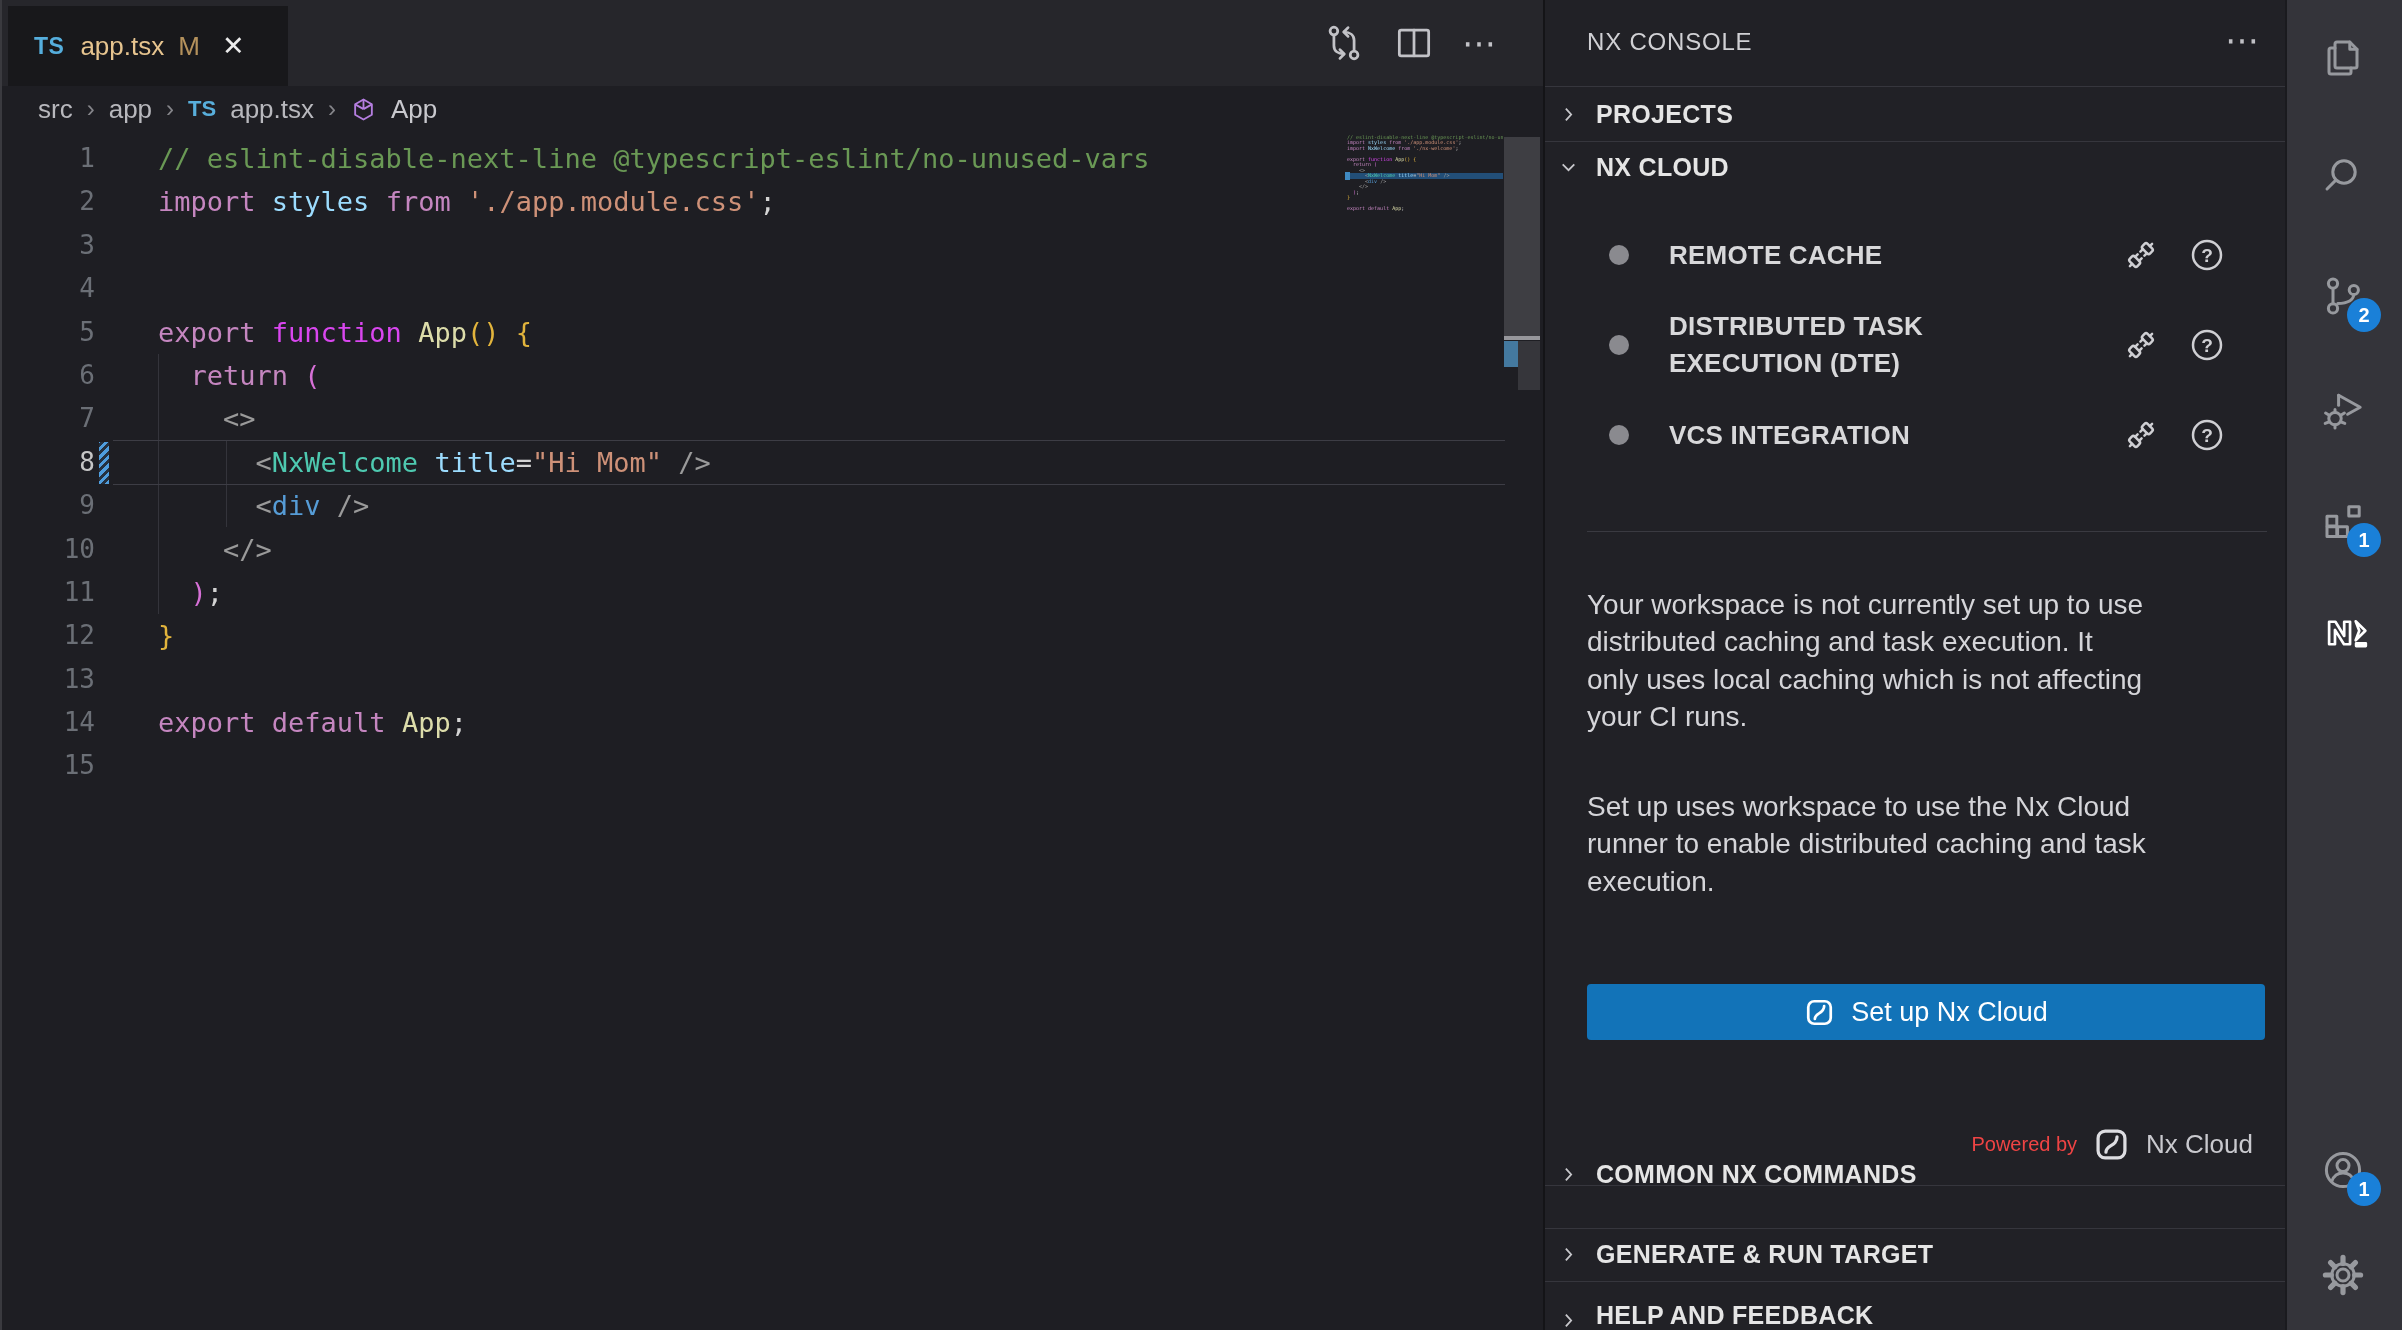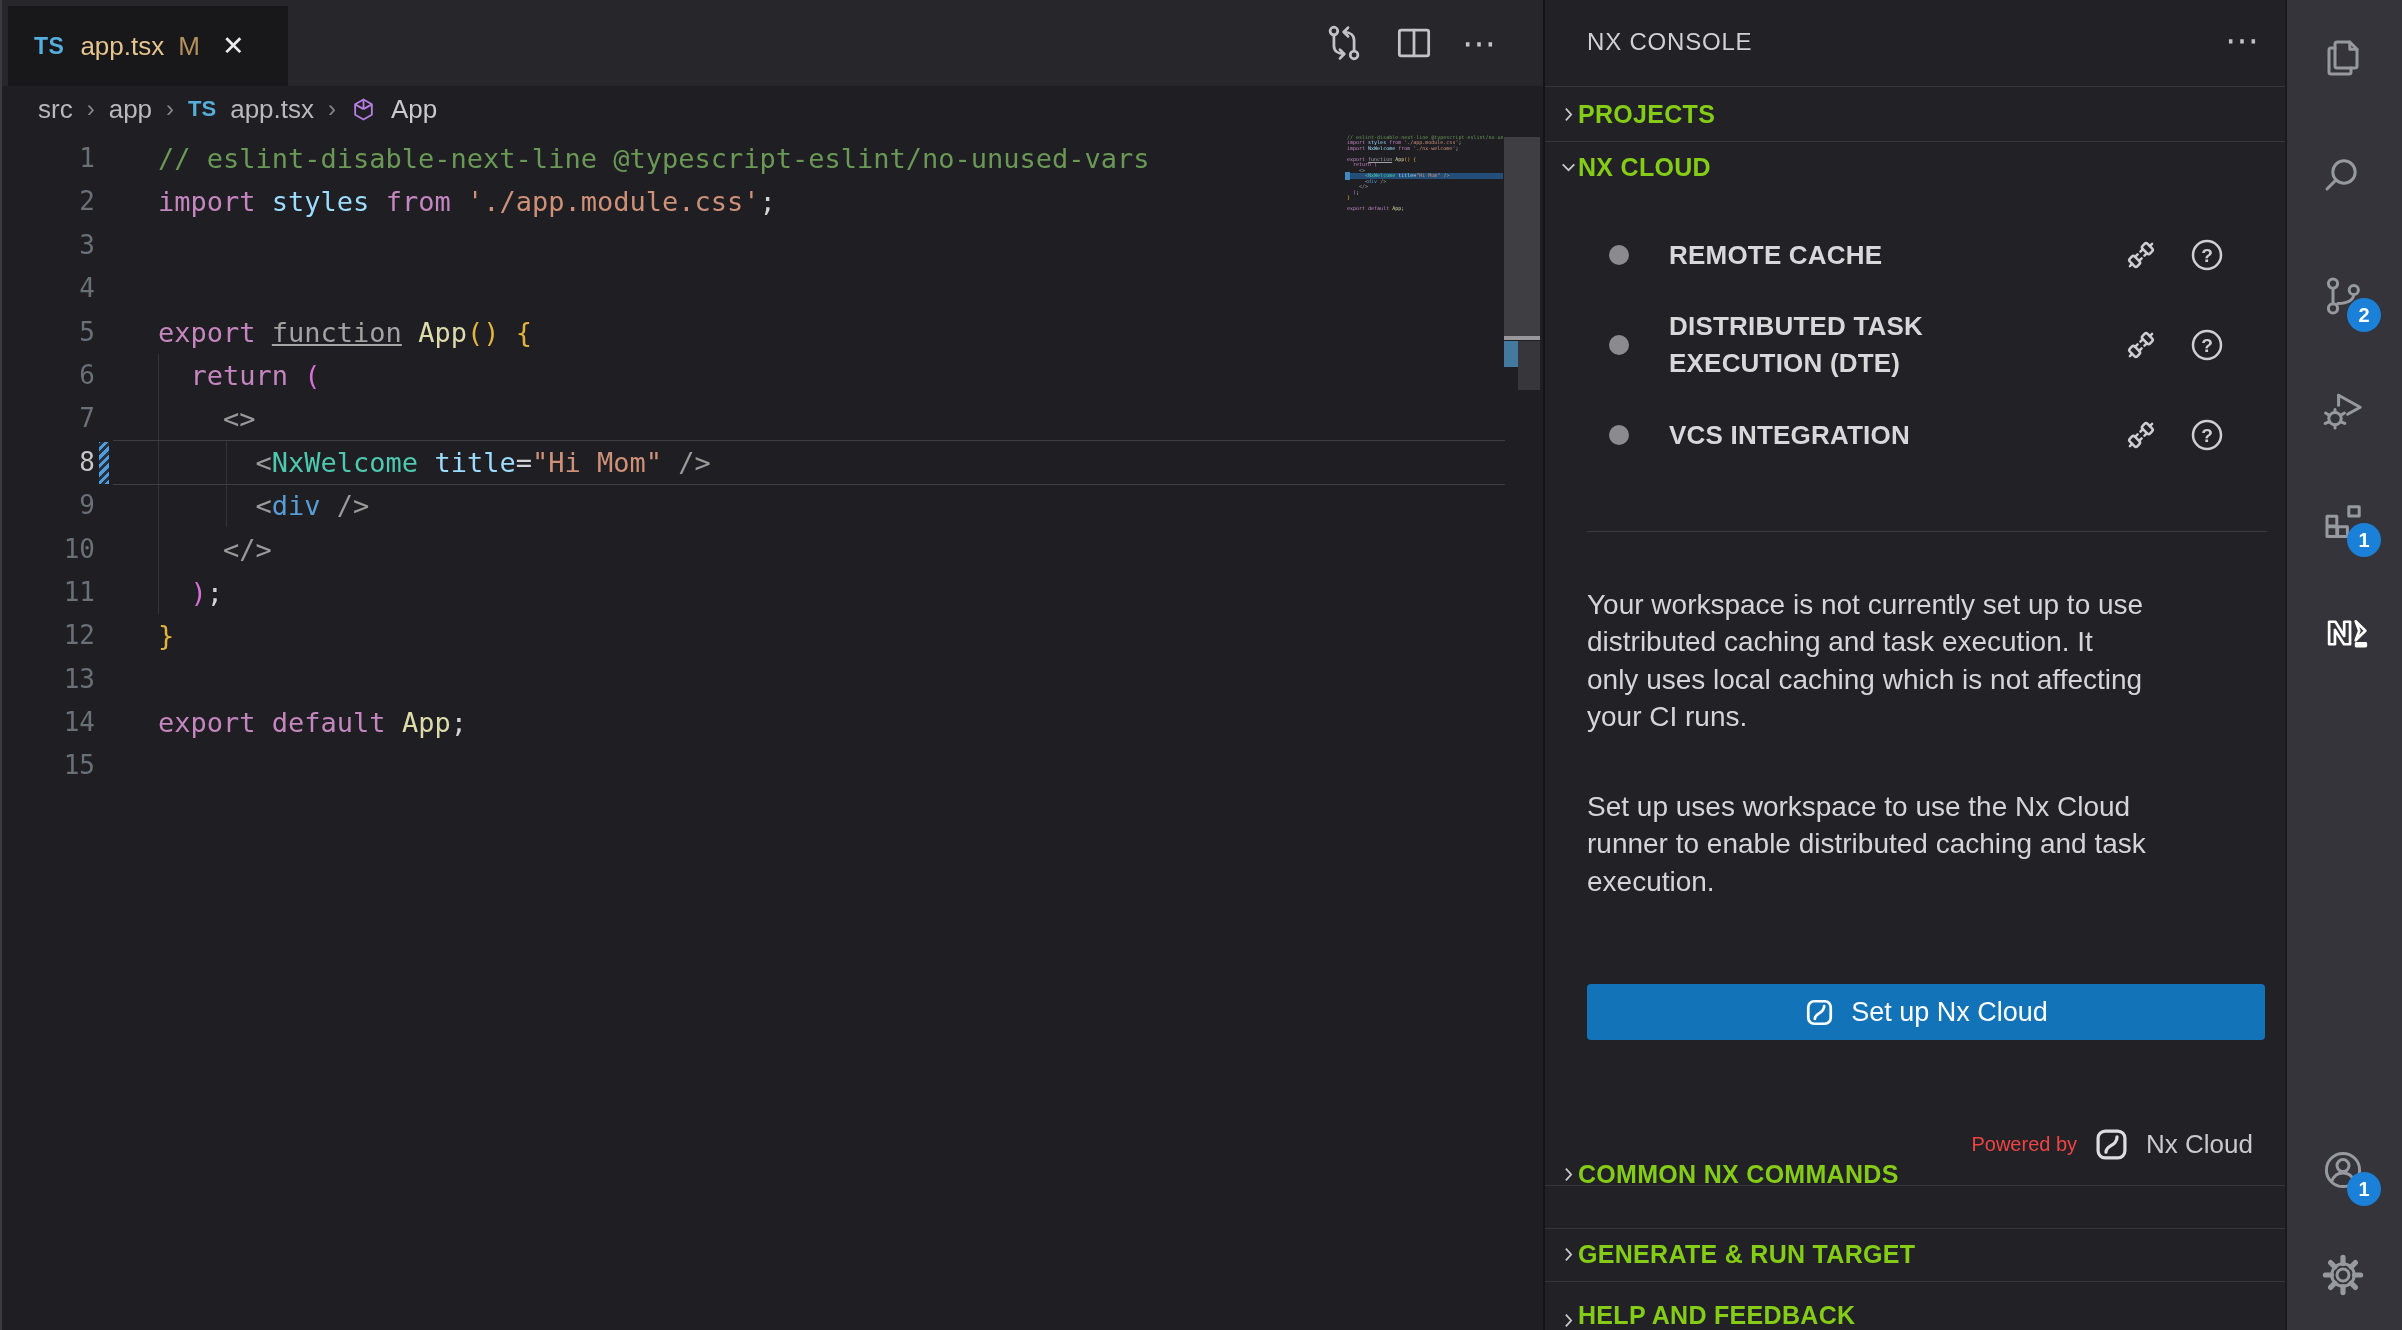--- a/index.html
+++ b/index.html
@@ -21,21 +21,21 @@
   .bc-sep{color:#85858a;font-size:24px;}
   .bc-ts{color:#58aedb;font-weight:700;font-size:22px;}
   #bc-leaf{color:#c9c9ce;}
 
   
   #code{left:0;top:137px;width:1543px;}
   .cl{display:flex;height:43.4px;line-height:43.4px;font-family:"DejaVu Sans Mono",monospace;font-size:27px;white-space:pre;}
   .ln{flex:0 0 95px;text-align:right;color:#6b6f76;font-size:26px;}
   .cl.active .ln{color:#c6c6c6;}
   .ct{padding-left:63px;}
-  .cm{color:#6A9955;} .kw{color:#C586C0;} .kw2{color:#a3a3a3;text-decoration:underline;} .vr{color:#9CDCFE;}
+  .cm{color:#6A9955;} .kw{color:#C586C0;} .kw2{color:#d946ef;} .vr{color:#9CDCFE;}
   .st{color:#CE9178;} .pl{color:#d4d4d4;} .fn{color:#DCDCAA;} .bg{color:#E2B43C;}
   .bp{color:#D670D6;} .gr{color:#9a9a9a;} .tg{color:#4EC9B0;} .tg2{color:#569CD6;} .at{color:#9CDCFE;}
 
   #active-line-box{left:113px;top:440px;width:1392px;height:45px;border-top:1px solid #3d3d45;border-bottom:1px solid #3d3d45;box-sizing:border-box;}
   #gutter-mod{left:99px;top:442px;width:10px;height:42px;
       background:repeating-linear-gradient(315deg,#4f9ddd 0 3px,rgba(79,157,221,.15) 3px 6px);}
   .guide{width:1px;background:#34343b;}
 
   
   #minimap{left:1347px;top:135px;width:156px;height:90px;overflow:hidden;}
@@ -45,22 +45,22 @@
   #sb-thumb{left:1504px;top:137px;width:36px;height:200px;background:#3e3e43;}
   #sb-tick{left:1504px;top:336px;width:36px;height:4px;background:#97979c;}
   #sb-blue{left:1504px;top:341px;width:14px;height:26px;background:#44799f;}
   #sb-thumb2{left:1518px;top:341px;width:22px;height:49px;background:#36363b;}
 
   
   #panel{left:1543px;top:0;width:742px;height:1330px;background:#212126;border-left:2px solid #141417;box-sizing:border-box;}
   .pnl-divider{position:absolute;left:0;width:742px;height:1px;background:#36363d;}
   #panel-title{left:42px;top:28px;font-size:24px;color:#d0d0d4;letter-spacing:.8px;}
   #panel-menu{left:680px;top:20px;font-size:34px;color:#c0c0c5;cursor:pointer;}
-  .sec-row{position:absolute;left:0;width:742px;display:flex;align-items:center;gap:0;padding-left:14px;box-sizing:border-box;
-           font-weight:700;font-size:25px;color:#84cc16;letter-spacing:.3px;cursor:pointer;}
+  .sec-row{position:absolute;left:0;width:742px;display:flex;align-items:center;gap:18px;padding-left:14px;box-sizing:border-box;
+           font-weight:700;font-size:25px;color:#e5e5e5;letter-spacing:.3px;cursor:pointer;}
   .nx-item{position:absolute;left:12px;width:742px;display:flex;align-items:center;}
   .nx-dot{width:20px;height:20px;border-radius:50%;background:#8a8a8f;margin-left:52px;flex:0 0 auto;}
   .nx-label{margin-left:40px;width:336px;font-weight:700;font-size:26px;color:#d8d8da;letter-spacing:.2px;line-height:37px;}
   .nx-icons{margin-left:auto;margin-right:72px;display:flex;gap:26px;color:#cfcfd3;}
   .para{position:absolute;left:42px;width:680px;font-size:28px;line-height:37.3px;color:#d5d5d9;}
   #setup-btn{left:42px;top:984px;width:678px;height:56px;background:#1273b8;border:none;border-radius:4px;
              display:flex;align-items:center;justify-content:center;gap:16px;color:#ffffff;font-size:27px;
              font-family:"Liberation Sans",sans-serif;cursor:pointer;}
   #powered{left:0px;top:1122px;width:708px;height:44px;display:flex;align-items:center;justify-content:flex-end;gap:16px;}
   #powered-prefix{font-size:20px;color:#ef4444;}

